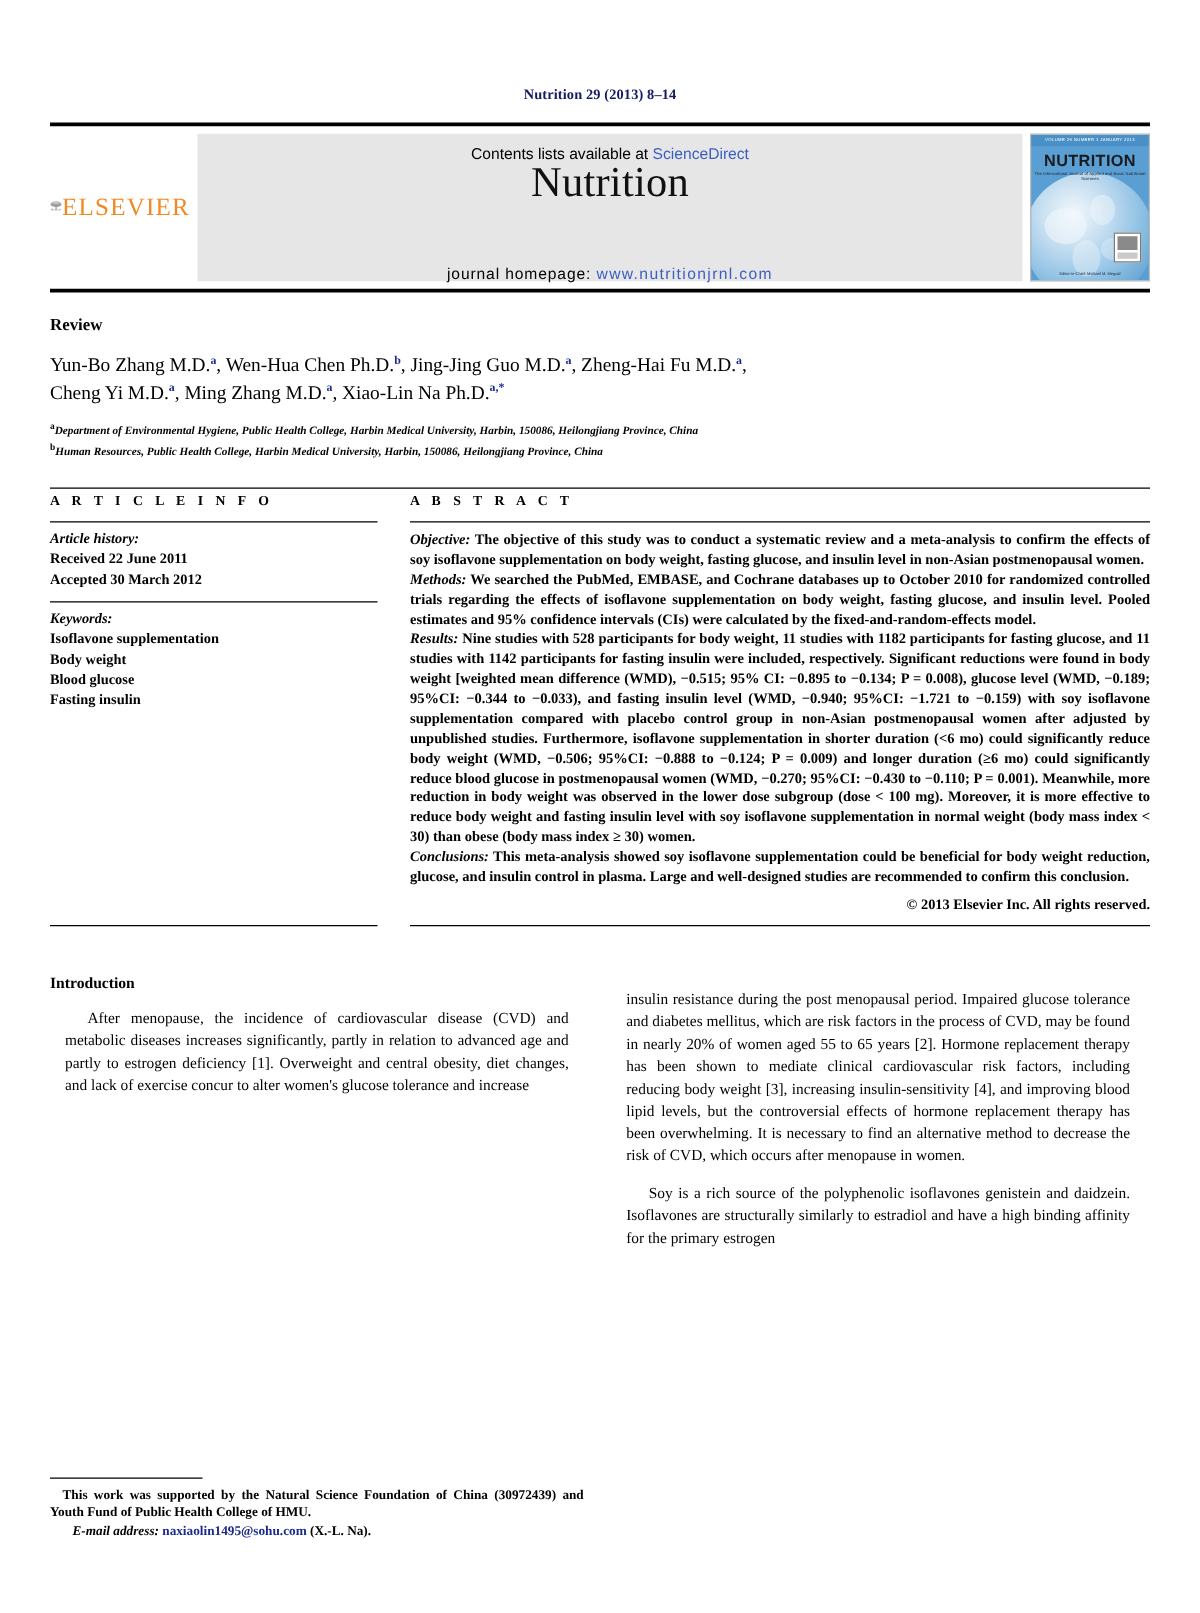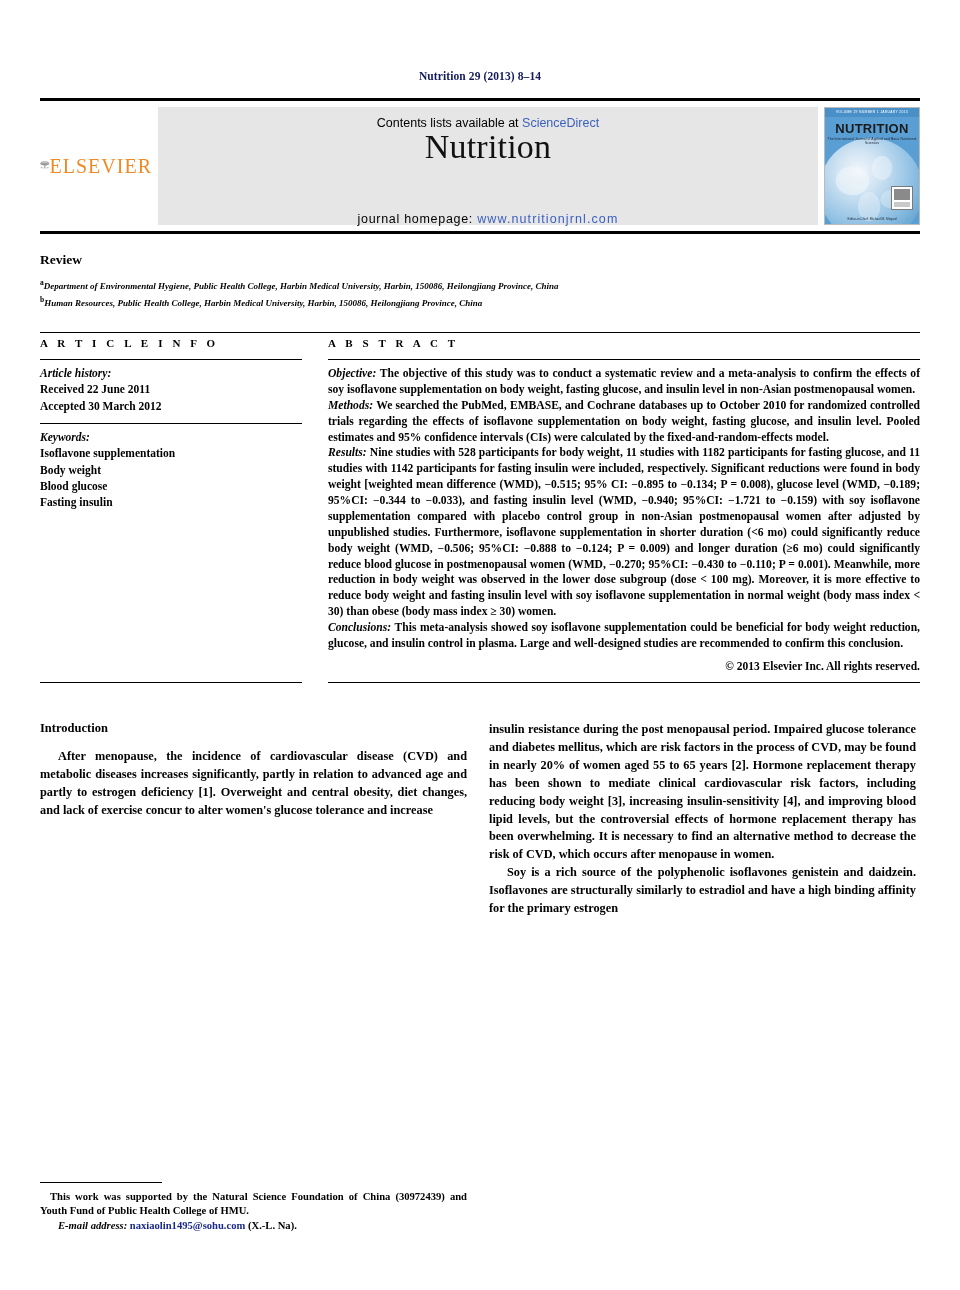--- a/index.html
+++ b/index.html
@@ -245,22 +245,22 @@
   .bcol { width: 427px; flex: 0 0 427px; }
   .h1 {
     font-size: 12.5px;
     font-weight: bold;
     margin: 0 0 12px 0;
   }
   .bodytext {
     font-size: 12.3px;
     line-height: 1.46;
     text-align: justify;
-    margin: 0;
-    font-weight: bold;
+    margin: 12px;
+    font-weight: normal;
   }
   .bodytext + .bodytext { text-indent: 18px; margin-top: 0; }
   .bodytext.indent { text-indent: 18px; }
 
   
   .footnotes {
     position: absolute;
     left: 40px;
     bottom: 40px;
     width: 427px;
@@ -331,20 +331,24 @@
           <span class="b2"></span>
       </div>
       <div class="cover-foot">Editor-in-Chief: Michael M. Meguid</div>
     </div>
 
   </div>
 
   <div class="section-type">Review</div>
 
 
+  <div class="authors">
+    <div>Yun-Bo Zhang M.D.<sup>a</sup>, Wen-Hua Chen Ph.D.<sup>b</sup>, Jing-Jing Guo M.D.<sup>a</sup>, Zheng-Hai Fu M.D.<sup>a</sup>,</div>
+    <div>Cheng Yi M.D.<sup>a</sup>, Ming Zhang M.D.<sup>a</sup>, Xiao-Lin Na Ph.D.<sup>a,*</sup></div>
+  </div>
 
   <div class="affiliations">
     <div><sup>a</sup><span>Department of Environmental Hygiene, Public Health College, Harbin Medical University, Harbin, 150086, Heilongjiang Province, China</span></div>
     <div><sup>b</sup><span>Human Resources, Public Health College, Harbin Medical University, Harbin, 150086, Heilongjiang Province, China</span></div>
   </div>
 
   <div class="info-band">
 
     <div class="col-info">
       <div class="band-heading">A R T I C L E   I N F O</div>

